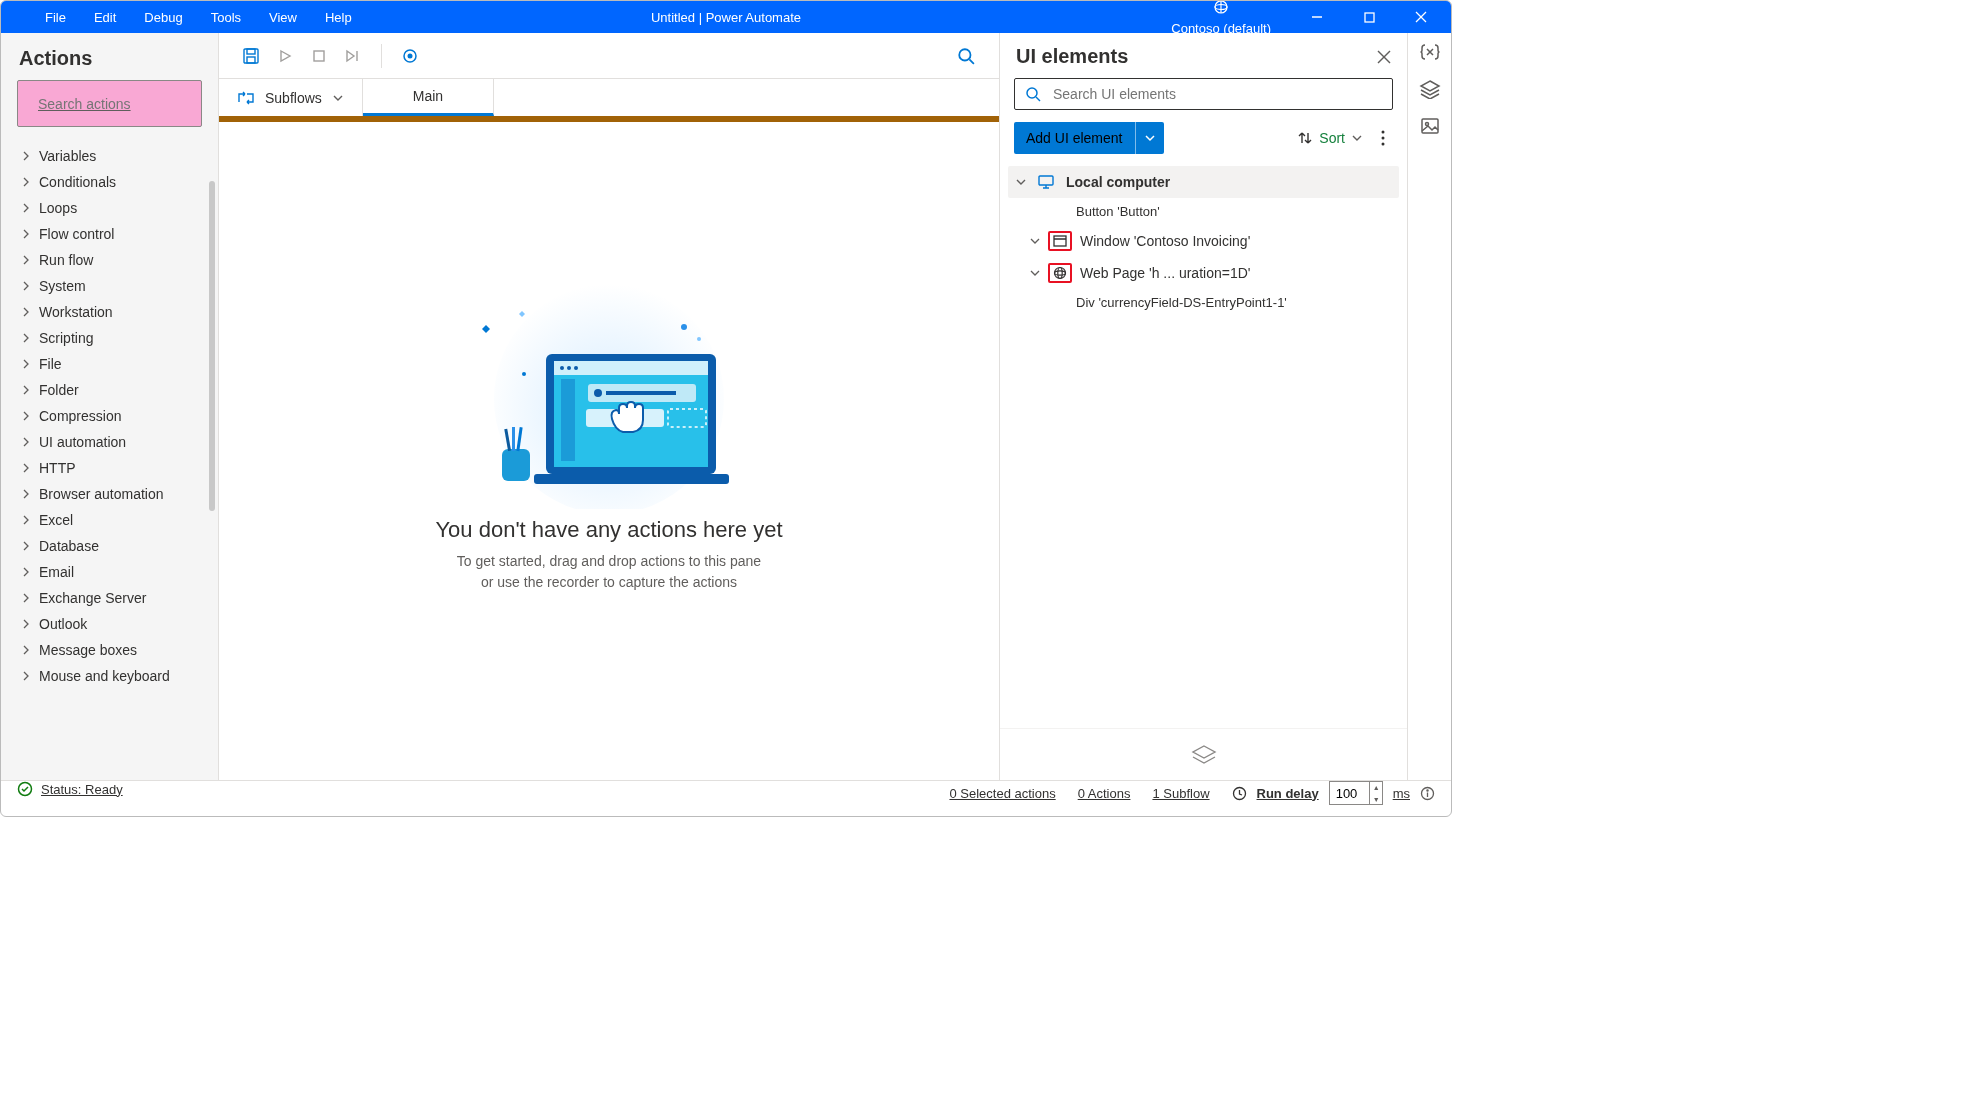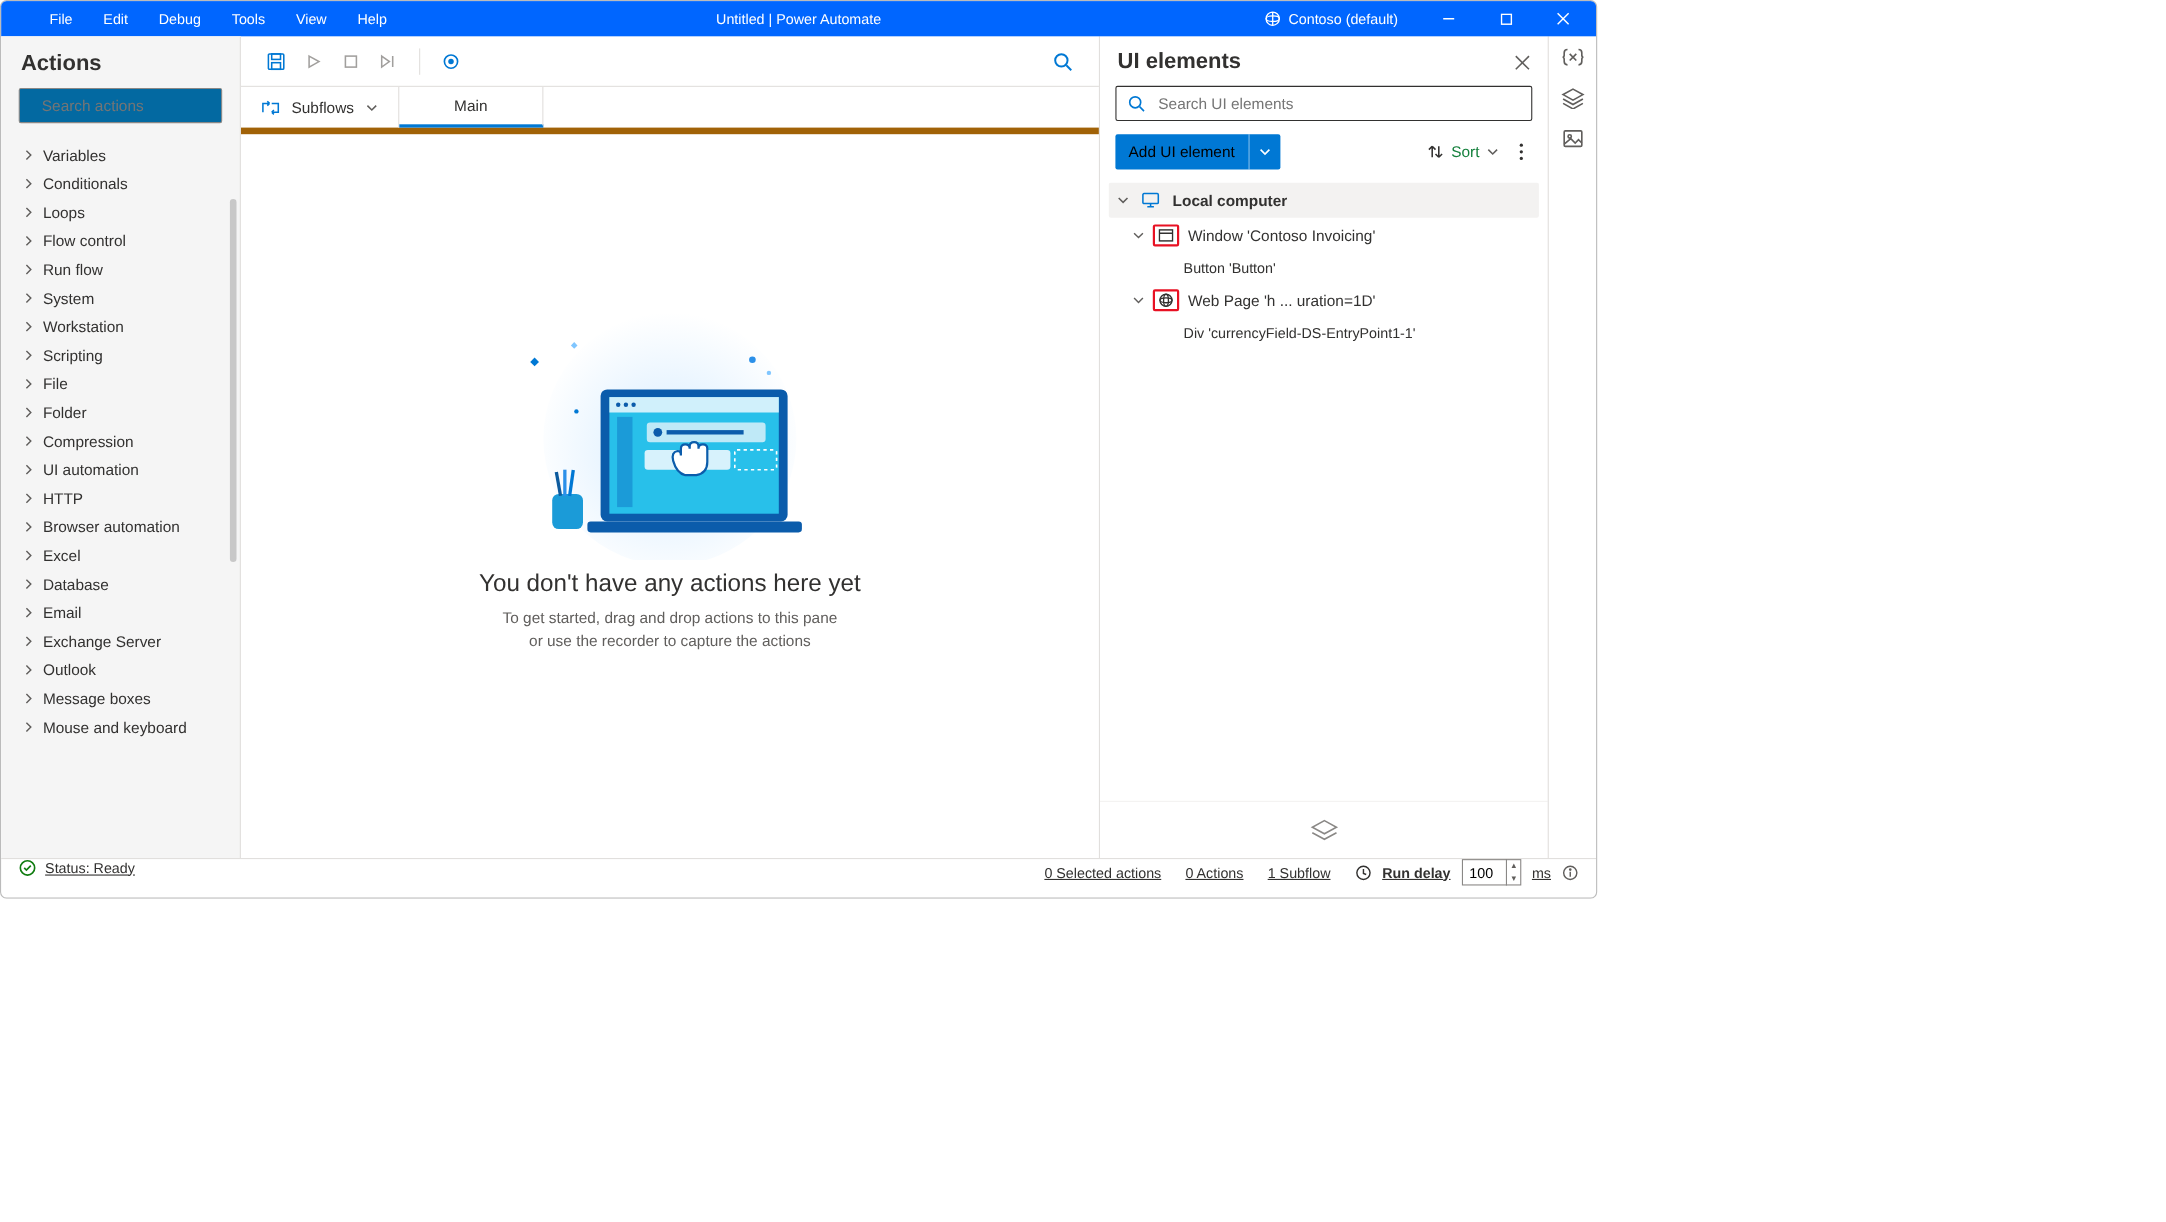--- a/index.html
+++ b/index.html
@@ -18,21 +18,21 @@
   .tbtn{width:32px;height:32px;display:flex;align-items:center;justify-content:center;color:#0078d4;}
   .tbtn.dis{color:#a19f9d;}
   .toolbar .sep{width:1px;height:24px;background:#e1dfdd;margin:0 10px;}
   .toolbar .search{margin-left:auto;padding-right:16px;}
 
   .body{flex:1;display:flex;min-height:0;}
 
   
   .sidebar{width:218px;background:#f5f5f5;border-right:1px solid #e1dfdd;display:flex;flex-direction:column;position:relative;}
   .sidebar h2{margin:0;padding:14px 18px 10px;font-size:20px;font-weight:600;}
-  .searchbox{margin:0 16px 8px;border:1px solid #8a8886;background:#0369a1;height:32px;display:flex;align-items:center;padding:0 10px;color:#605e5c;gap:8px;border-radius:2px;}
+  .searchbox{margin:0 16px 8px;border:1px solid #8a8886;background:#f9a8d4;height:47px;display:flex;align-items:center;padding:0 10px;color:#605e5c;gap:8px;border-radius:2px;text-decoration:underline;}
   .searchbox input{border:none;outline:none;flex:1;font-size:14px;background:transparent;}
   .actionlist{overflow:auto;padding:8px 0 12px;}
   .action-item{display:flex;align-items:center;gap:8px;padding:5px 16px 5px 20px;font-size:14px;color:#323130;cursor:default;}
   .chev{width:10px;display:flex;justify-content:center;color:#605e5c;}
   .scrollhint{position:absolute;right:3px;top:148px;width:6px;height:330px;background:#c8c8c8;border-radius:3px;}
 
   
   .center{flex:1;display:flex;flex-direction:column;min-width:0;}
   .tabbar{height:43px;border-bottom:6px solid #a16207;display:flex;align-items:stretch;}
   .subflows{display:flex;align-items:center;gap:10px;padding:0 18px;border-right:1px solid #e1dfdd;font-size:14px;}
@@ -86,21 +86,21 @@
     <div class="title">Untitled | Power Automate</div>
     <div class="menus">
       <span>File</span>
       <span>Edit</span>
       <span>Debug</span>
       <span>Tools</span>
       <span>View</span>
       <span>Help</span>
     </div>
     <div class="right">
-      <span style="display:flex;align-items:center;gap:6px;padding-right:16px;">
+      <span style="display:flex;align-items:center;gap:6px;padding-right:16px;flex-direction:column;">
         <svg width="16" height="16" viewBox="0 0 16 16" fill="none" stroke="#fff" stroke-width="1.2">
             <circle cx="8" cy="8" r="6"></circle>
             <ellipse cx="8" cy="8" rx="6" ry="2.5"></ellipse>
             <path d="M8 2v12"></path>
           </svg>
         <span>Contoso (default)</span>
       </span>
       <div class="winbtn">
           <svg width="12" height="12">
             <line x1="1" y1="6" x2="11" y2="6" stroke="#fff" stroke-width="1.3"></line>
@@ -452,35 +452,35 @@
             </svg>
           <span class="iconbox">
               <svg width="18" height="16" viewBox="0 0 18 16" fill="none" stroke="#0078d4" stroke-width="1.4">
                 <rect x="2" y="2" width="14" height="9" rx="1"></rect>
                 <line x1="6" y1="14" x2="12" y2="14"></line>
                 <line x1="9" y1="11" x2="9" y2="14"></line>
               </svg>
             </span>
           <span>Local computer</span>
         </div>
+        <div class="node lvl2">
+            <span>Button 'Button'</span>
+          </div>
         <div class="node lvl1">
           <svg width="10" height="10">
               <path d="M1 3 L5 7 L9 3" fill="none" stroke="#605e5c" stroke-width="1.3"></path>
             </svg>
           <span class="iconbox redbox">
               <svg width="14" height="12" viewBox="0 0 14 12" fill="none" stroke="#323130" stroke-width="1.3">
                 <rect x="1" y="1" width="12" height="10"></rect>
                 <line x1="1" y1="4" x2="13" y2="4"></line>
               </svg>
             </span>
           <span>Window 'Contoso Invoicing'</span>
         </div>
-        <div class="node lvl2">
-            <span>Button 'Button'</span>
-          </div>
         <div class="node lvl1">
           <svg width="10" height="10">
               <path d="M1 3 L5 7 L9 3" fill="none" stroke="#605e5c" stroke-width="1.3"></path>
             </svg>
           <span class="iconbox redbox">
               <svg width="14" height="14" viewBox="0 0 14 14" fill="none" stroke="#323130" stroke-width="1.2">
                 <circle cx="7" cy="7" r="5.5"></circle>
                 <ellipse cx="7" cy="7" rx="5.5" ry="2.2"></ellipse>
                 <ellipse cx="7" cy="7" rx="2.2" ry="5.5"></ellipse>
               </svg>

